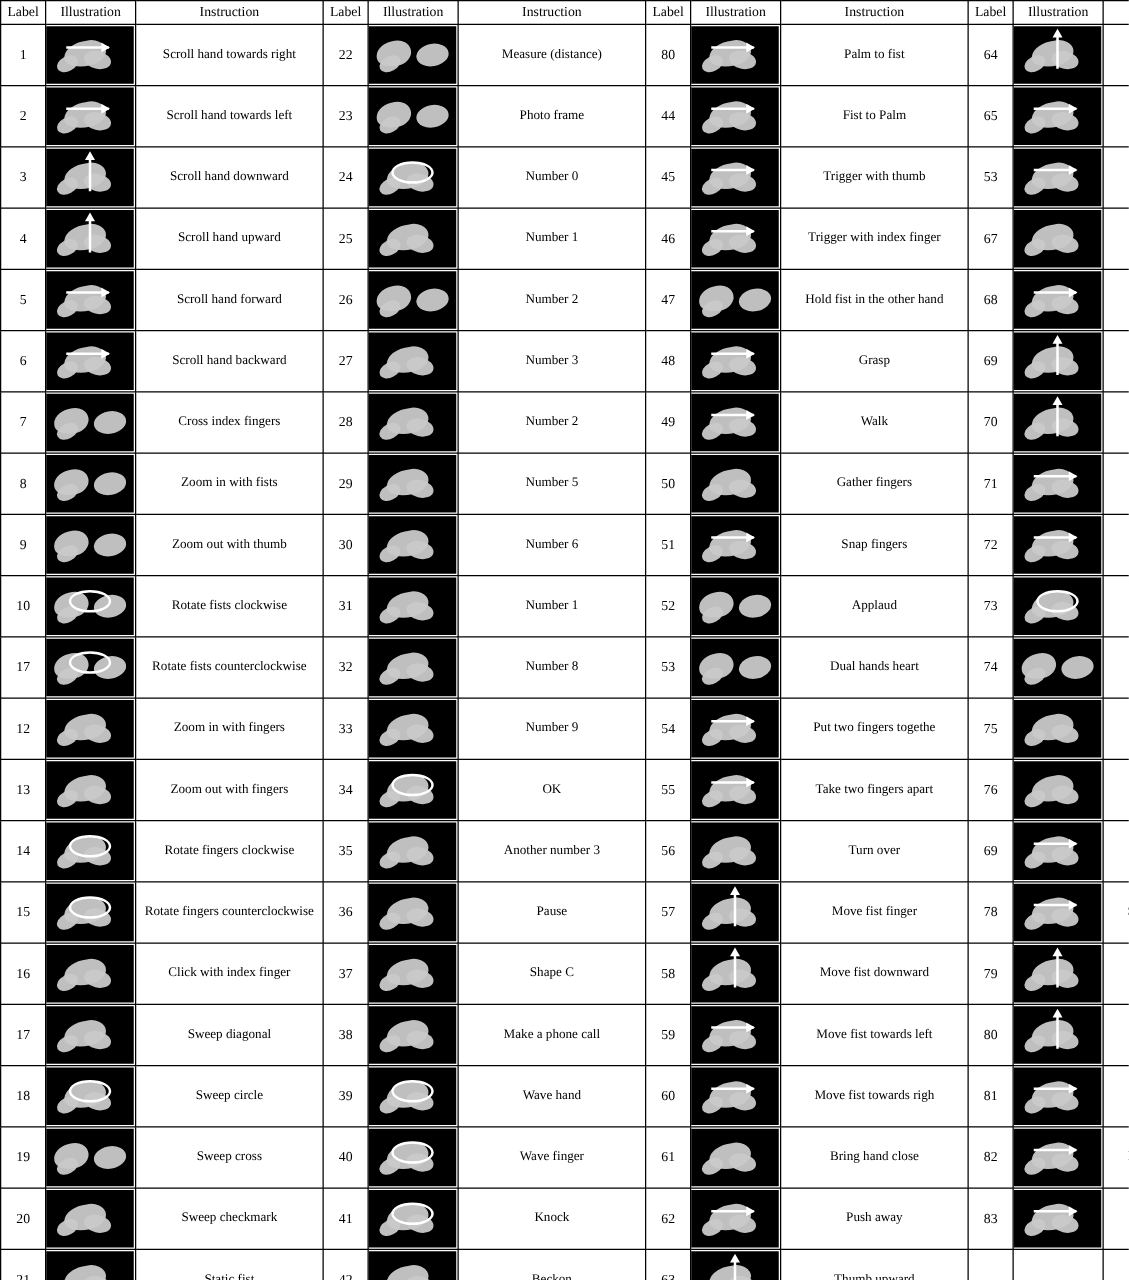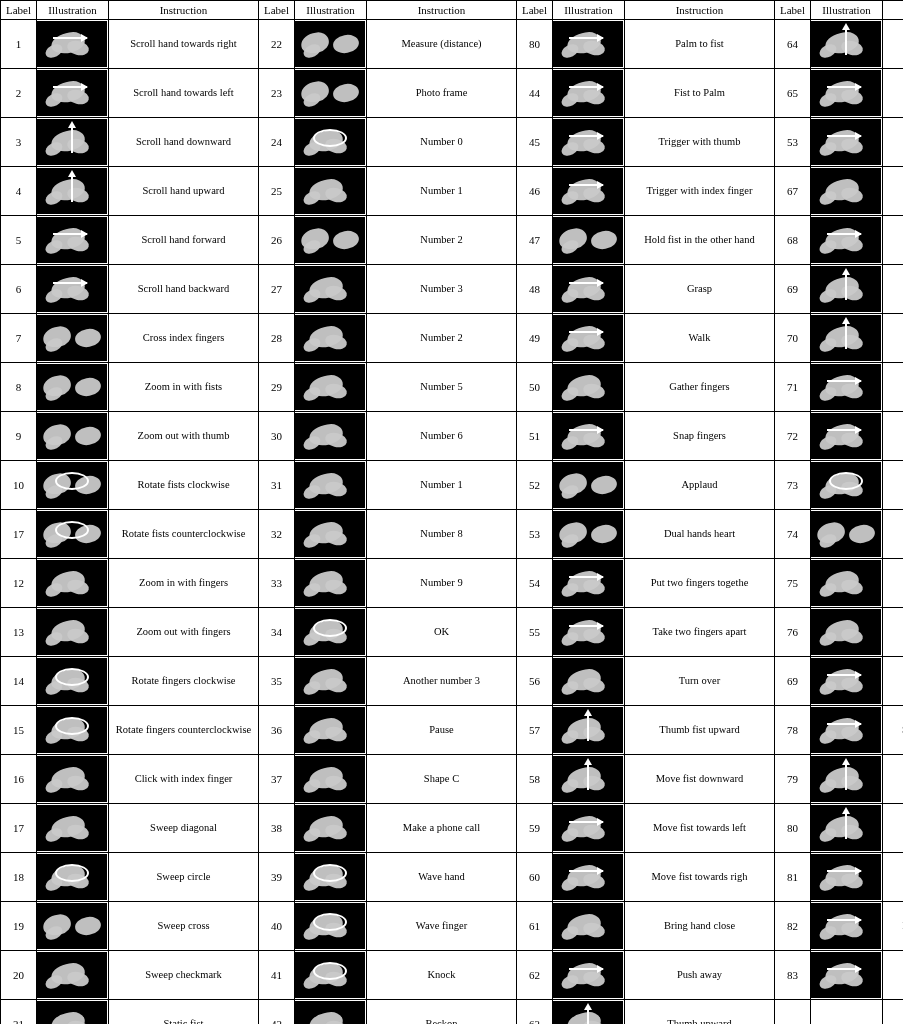--- a/index.html
+++ b/index.html
@@ -755,21 +755,21 @@
           <td class="instr-cell">Pause</td>
           <td class="label-cell">57</td>
           <td class="illus-cell">
             <span class="thumb">
               <span class="blob b1"></span>
               <span class="blob b2"></span>
               <span class="blob b3"></span>
               <span class="arrow vert"></span>
             </span>
           </td>
-          <td class="instr-cell">Thumb fist upward</td>
+          <td class="instr-cell">Move fist finger</td>
           <td class="label-cell">78</td>
           <td class="illus-cell">
             <span class="thumb">
               <span class="blob b1"></span>
               <span class="blob b2"></span>
               <span class="blob b3"></span>
               <span class="arrow"></span>
             </span>
           </td>
           <td class="instr-cell">Scroll fingers toward right</td>

